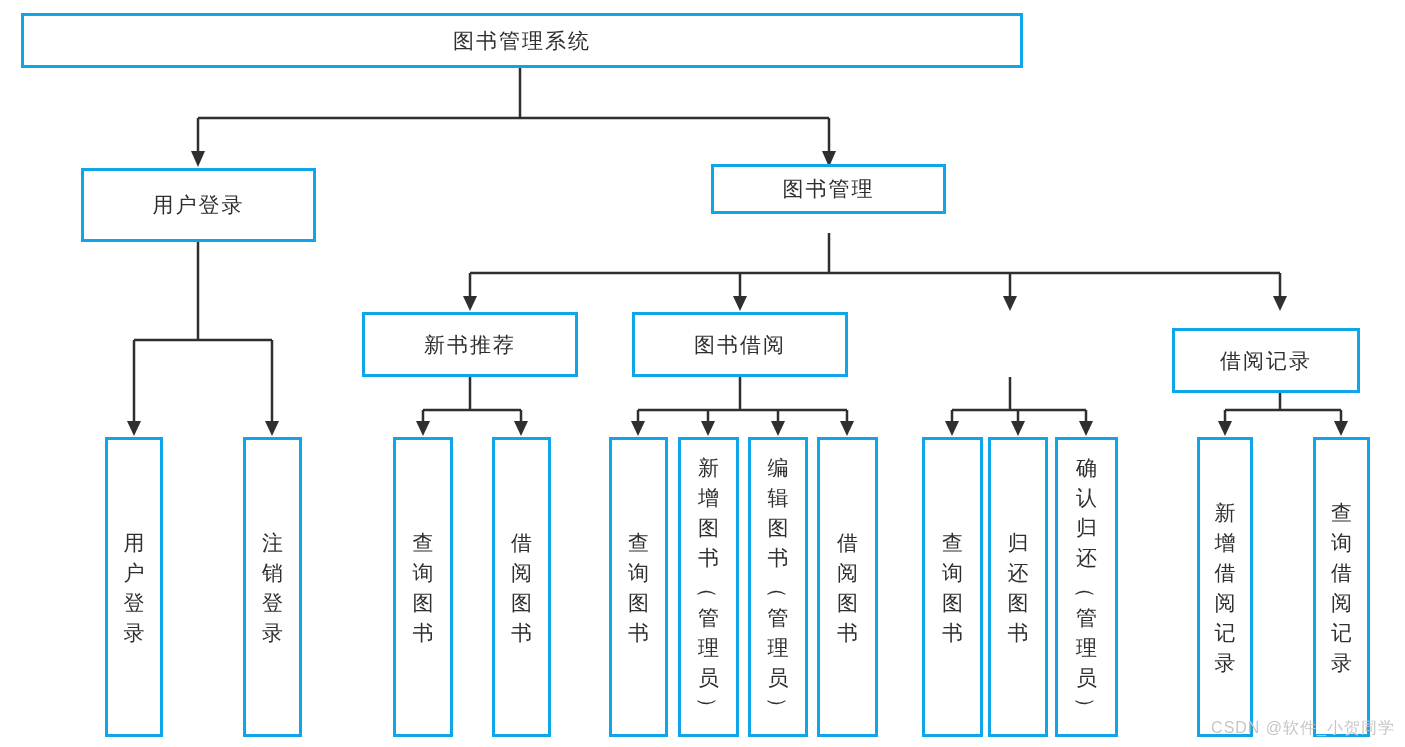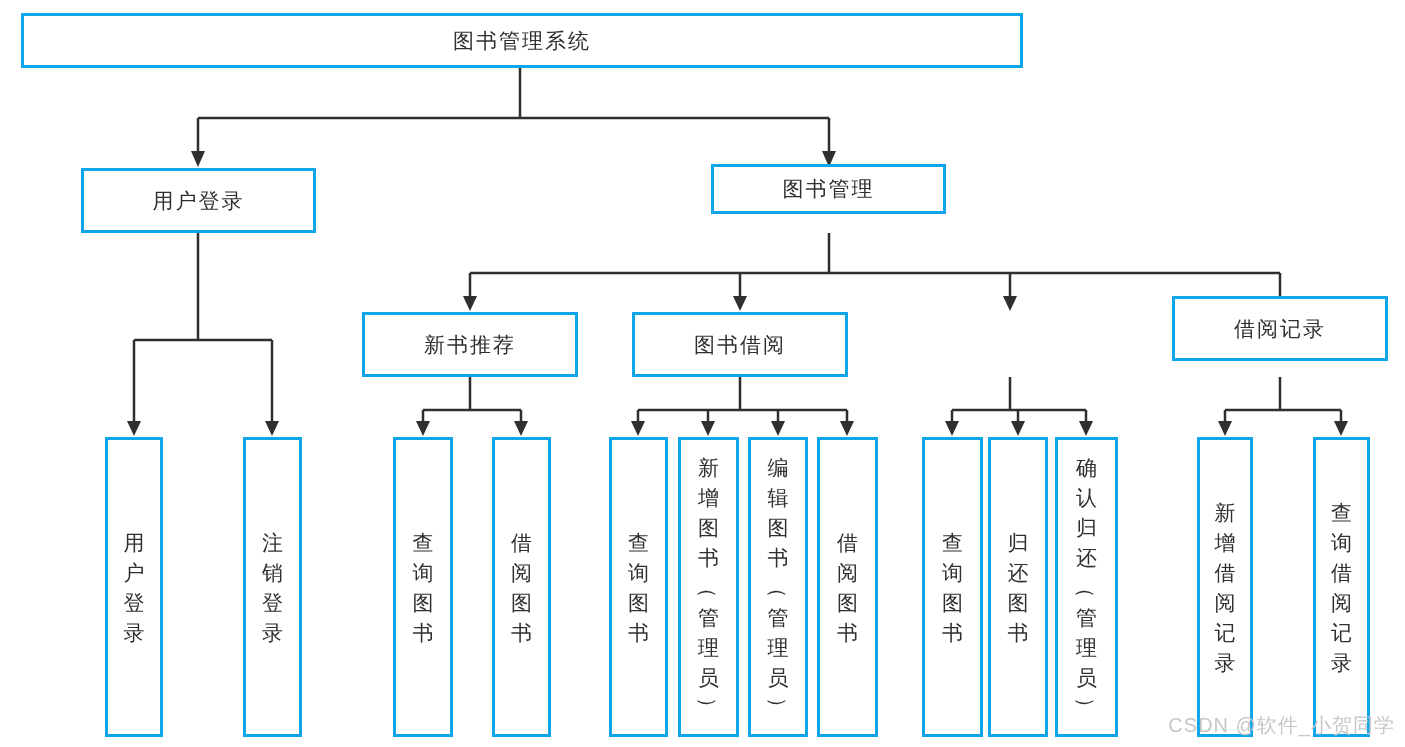--- a/index.html
+++ b/index.html
@@ -44,35 +44,35 @@
     line-height: 1;
   }
   .vtext span { display: block; }
   .vtext span.rot { transform: rotate(90deg); }
   .line { stroke: #2f2f2f; stroke-width: 2.5; fill: none; }
   .arrow { fill: #2f2f2f; stroke: none; }
   #watermark {
     position: absolute;
     right: 10px;
     bottom: 8px;
-    font-size: 20px;
+    font-size: 16px;
     color: #c6c6c6;
     letter-spacing: 1px;
     z-index: 2;
     white-space: nowrap;
   }
 
   
   #root-box          { left: 21px;   top: 13px;  width: 1002px; height: 55px; }
-  #node-user-login   { left: 81px;   top: 168px; width: 235px;  height: 65px; }
+  #node-user-login   { left: 81px;   top: 168px; width: 235px;  height: 74px; }
   #node-book-mgmt    { left: 711px;  top: 164px; width: 235px;  height: 50px; justify-content: center; }
   #node-new-book-rec { left: 362px;  top: 312px; width: 216px;  height: 65px; }
   #node-book-borrow  { left: 632px;  top: 312px; width: 216px;  height: 65px; }
   #node-current-borrow { left: 902px; top: 312px; width: 216px; height: 65px; }
-  #node-borrow-records { left: 1172px; top: 296px; width: 216px; height: 65px; }
+  #node-borrow-records { left: 1172px; top: 328px; width: 188px; height: 65px; }
 
   #leaf-1  { left: 105px;  width: 58px; }
   #leaf-2  { left: 243px;  width: 59px; }
   #leaf-3  { left: 393px;  width: 60px; }
   #leaf-4  { left: 492px;  width: 59px; }
   #leaf-5  { left: 609px;  width: 59px; }
   #leaf-6  { left: 678px;  width: 61px; }
   #leaf-7  { left: 748px;  width: 60px; }
   #leaf-8  { left: 817px;  width: 61px; }
   #leaf-9  { left: 922px;  width: 61px; }

